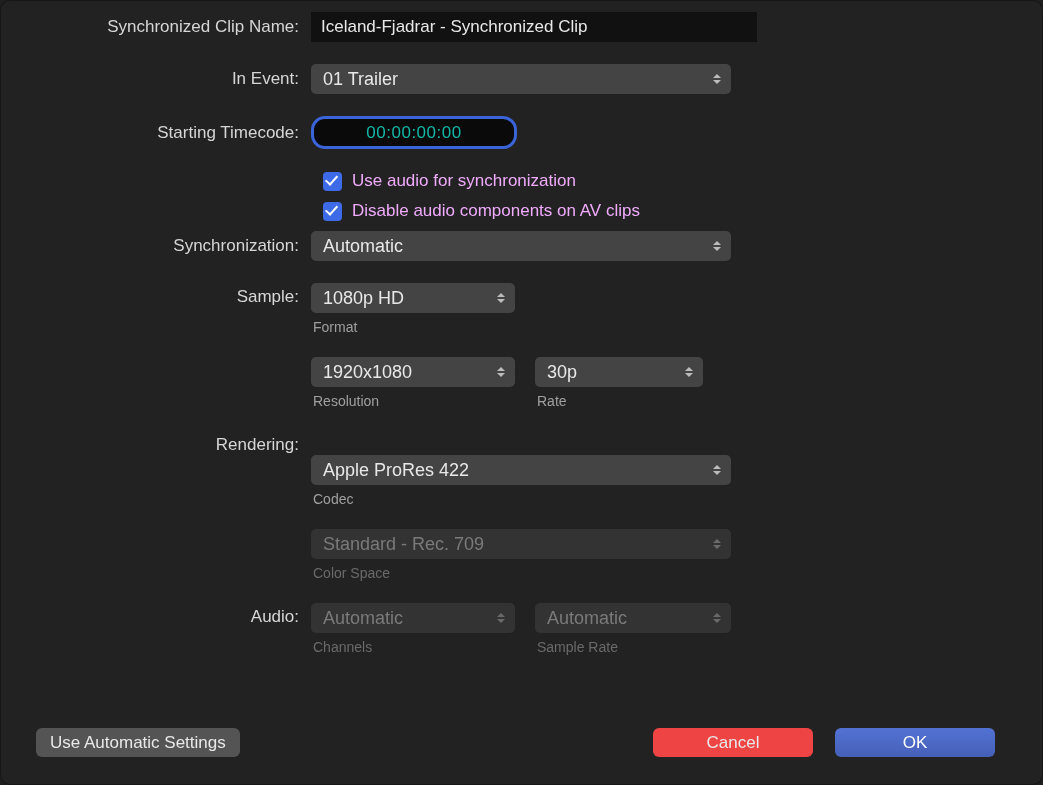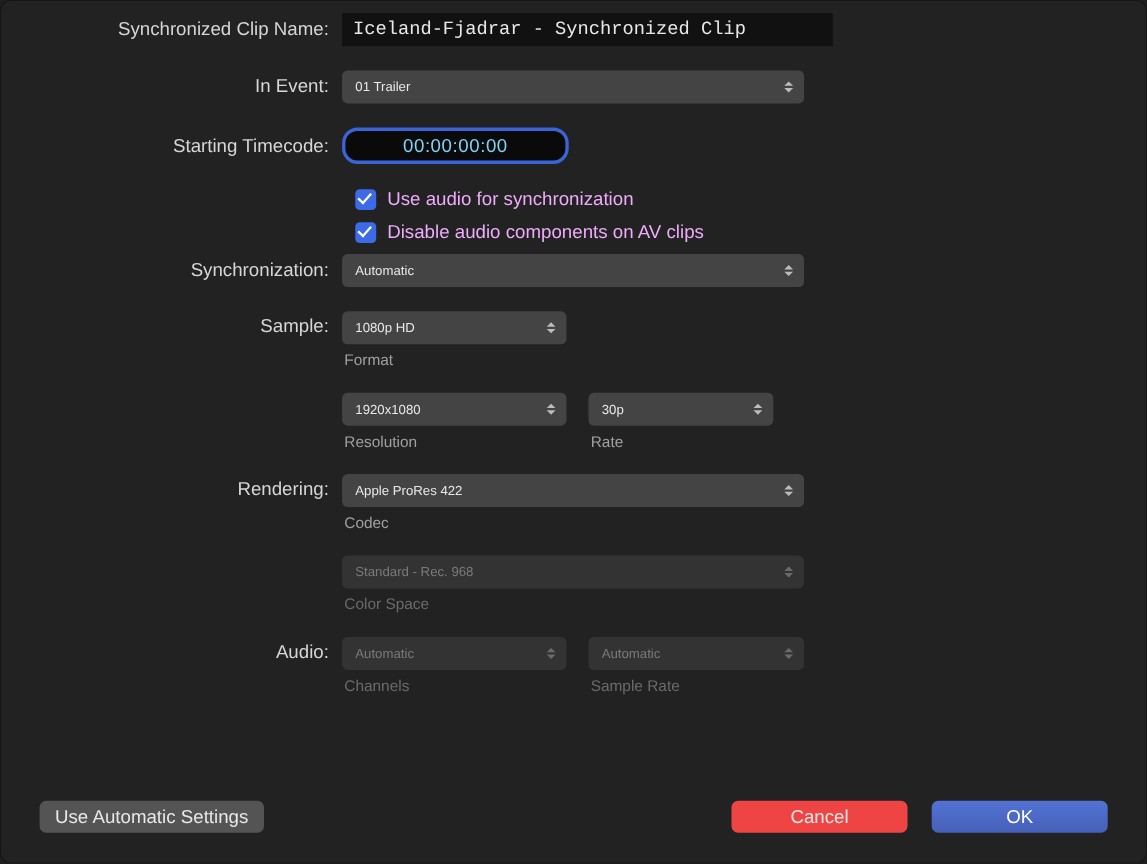--- a/index.html
+++ b/index.html
@@ -45,32 +45,31 @@
   .text-input {
     width: 426px;
     height: 30px;
     background: #111111;
     border: none;
     padding: 0 10px;
     color: #e8e8e8;
     font-size: 17px;
     outline: none;
     border-radius: 0;
-    font-family: Liberation Mono, monospace;
   }
   .select {
     height: 30px;
     background: #444444;
     border-radius: 5px;
     display: flex;
     align-items: center;
     justify-content: space-between;
     padding: 0 8px 0 12px;
     color: #e8e8e8;
-    font-size: 12px;
+    font-size: 18px;
     box-sizing: border-box;
     position: relative;
     cursor: default;
   }
   .select.dim {
     background: #333333;
     color: #7a7a7a;
   }
   .select .stepper {
     width: 12px;
@@ -95,21 +94,21 @@
   }
   .select.dim .stepper .tri-up { border-bottom-color: #6a6a6a; }
   .select.dim .stepper .tri-down { border-top-color: #6a6a6a; }
 
   .timecode {
     width: 206px;
     height: 33px;
     background: #0a0a0a;
     border: 3px solid #3a64d8;
     border-radius: 14px;
-    color: #7dd3fc;
+    color: #14b8a6;
     font-size: 17px;
     display: flex;
     align-items: center;
     justify-content: center;
     font-variant-numeric: tabular-nums;
     letter-spacing: .5px;
     box-sizing: border-box;
   }
 
   .checkbox-row {
@@ -150,21 +149,21 @@
   .sublabel.dim { color: #6a6a6a; }
 
   .field-stack {
     display: flex;
     flex-direction: column;
     margin-right: 20px;
   }
 
   .bottom-bar {
     position: absolute;
-    left: 0; right: 0; bottom: 28px;
+    left: 0; right: 12px; bottom: 28px;
     display: flex;
     align-items: center;
     padding: 0 36px;
   }
   .btn {
     height: 29px;
     display: flex;
     align-items: center;
     justify-content: center;
     border-radius: 6px;
@@ -282,34 +281,34 @@
               </span>
           </div>
           <div class="sublabel">Rate</div>
         </div>
       </div>
     </div>
   </div>
 
   <div class="row" style="margin-top:6px; align-items:flex-start;">
     <div class="label-col" style="padding-top:4px">Rendering:</div>
-    <div class="field-col" style="flex-direction:column;">
+    <div class="field-col" style="flex-direction:column;margin-top:24px;">
       <div class="field-stack">
         <div class="select" style="width:420px">
           <span>Apple ProRes 422</span>
           <span class="stepper">
               <span class="tri-up"></span>
               <span class="tri-down"></span>
             </span>
         </div>
         <div class="sublabel">Codec</div>
       </div>
       <div class="field-stack" style="margin-top:22px;">
         <div class="select dim" style="width:420px">
-          <span>Standard - Rec. 968</span>
+          <span>Standard - Rec. 709</span>
           <span class="stepper">
               <span class="tri-up"></span>
               <span class="tri-down"></span>
             </span>
         </div>
         <div class="sublabel dim">Color Space</div>
       </div>
     </div>
   </div>
 

